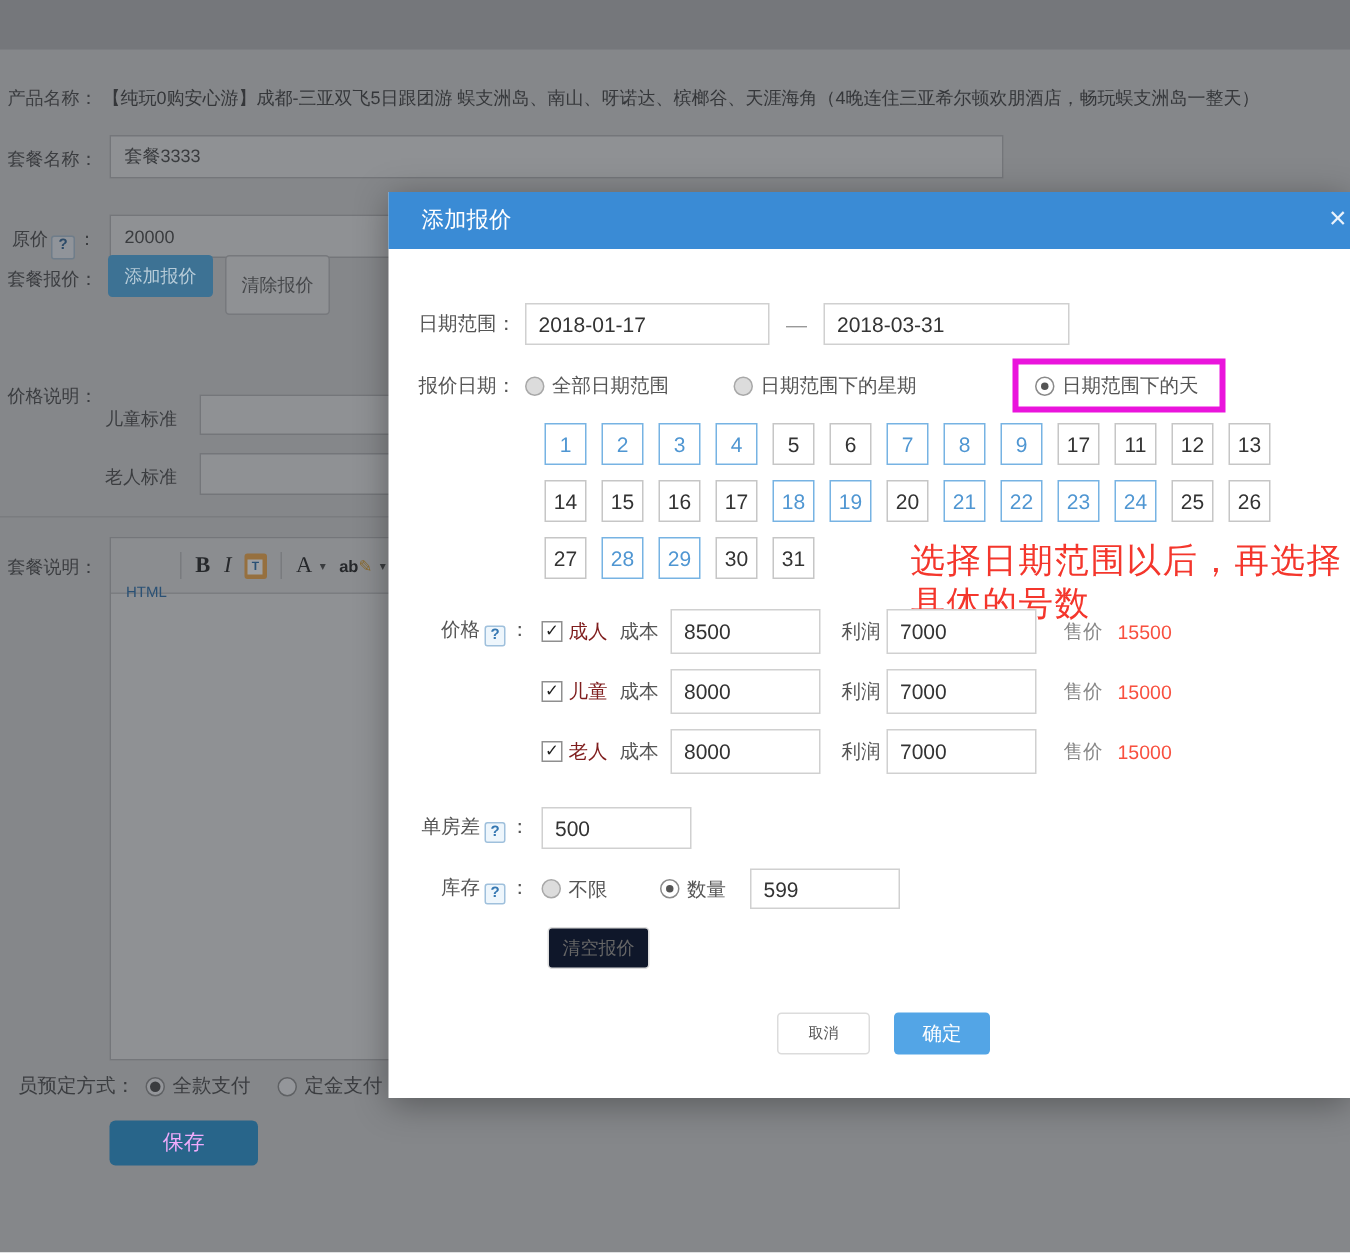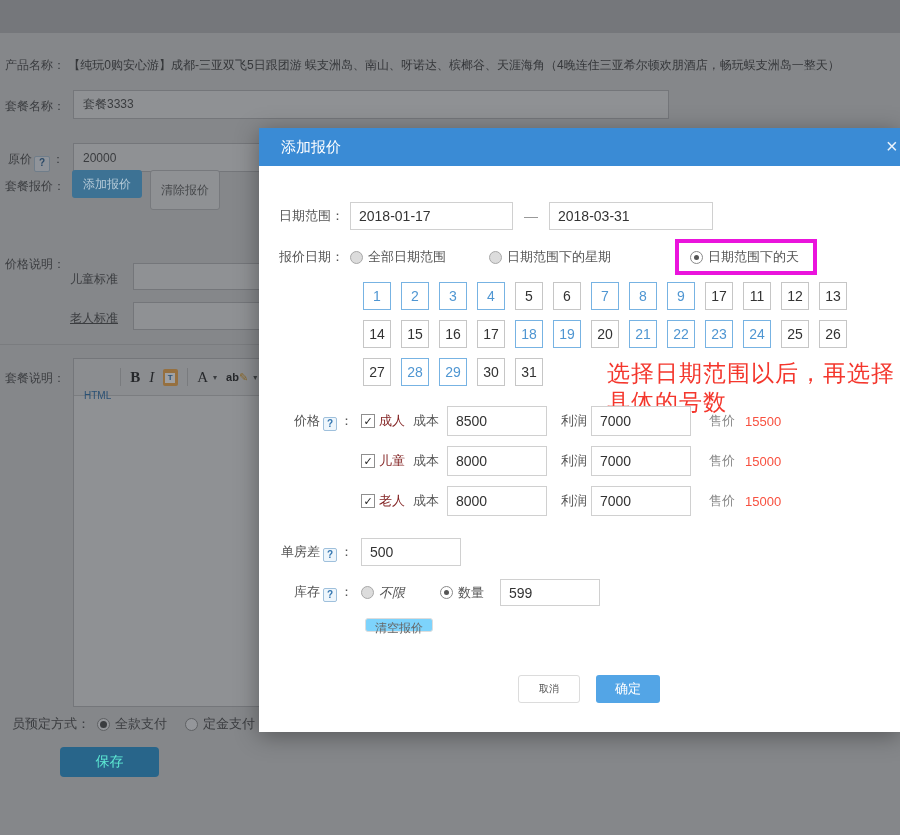--- a/index.html
+++ b/index.html
@@ -33,22 +33,22 @@
                  font-size:8px;line-height:10px;text-align:center;color:#2a5175;font-weight:bold;}
   .tb-a{font-family:"Liberation Serif",serif;font-size:15px;color:#26282b;}
   .tb-ab{font-size:11px;font-weight:bold;color:#26282b;}
   .tb-caret{font-size:8px;color:#3a3c3f;margin-left:-4px;}
   .dim-radio{width:13px;height:13px;border-radius:50%;border:1px solid #5f6164;background:#94969a;
              display:inline-block;position:relative;box-sizing:border-box;flex:none;}
   .dim-radio.sel::after{content:"";position:absolute;left:2px;top:2px;width:7px;height:7px;
              border-radius:50%;background:#3a3c3f;}
   #bg-booking{position:absolute;left:12px;top:714px;display:flex;align-items:center;height:20px;}
   #bg-booking .opt{display:flex;align-items:center;gap:5px;margin-right:18px;font-size:13px;color:#3b3d40;}
-  .btn-save-dim{position:absolute;left:60px;top:747px;width:99px;height:30px;background:var(--save-button-dim-bg);
-                color:#5eead4;font-size:14px;border:none;border-radius:4px;font-family:inherit;}
+  .btn-save-dim{position:absolute;left:73px;top:747px;width:99px;height:30px;background:var(--save-button-dim-bg);
+                color:#f0abfc;font-size:14px;border:none;border-radius:4px;font-family:inherit;}
 
   
   .modal{position:absolute;left:259px;top:128px;width:641px;height:604px;background:#fff;
          box-shadow:0 4px 22px rgba(0,0,0,0.35);}
   .modal-header{position:relative;height:38px;background:var(--header-blue);overflow:hidden;}
   .modal-title{position:absolute;left:22px;top:0;line-height:38px;font-size:15px;color:#fff;}
   .modal-close{position:absolute;left:627px;top:8px;font-size:20px;color:#eaf3fc;cursor:pointer;line-height:20px;}
   .mrow{position:absolute;left:20px;display:flex;align-items:center;height:28px;}
   .mlabel{font-size:13px;color:#555;white-space:nowrap;margin-right:6px;}
   .m-input{border:1px solid #d0d0d0;height:28px;box-sizing:border-box;padding:0 8px;font-size:14px;
@@ -75,22 +75,22 @@
   .plabel{width:74px;text-align:right;margin-right:8px;font-size:13px;color:#555;flex:none;}
   .cb{width:14px;height:14px;border:1px solid #8f8f8f;background:#fff;font-size:11px;line-height:12px;
       text-align:center;color:#222;font-weight:bold;box-sizing:border-box;display:inline-block;flex:none;}
   .ptype{font-size:13px;color:#7f1d1d;margin-left:4px;width:26px;flex:none;}
   .pcost-lbl{font-size:13px;color:#555;margin-left:8px;flex:none;}
   .pinput{margin-left:8px;width:100px;height:30px;flex:none;}
   .pprofit-lbl{font-size:13px;color:#555;margin-left:14px;flex:none;}
   .pinput2{margin-left:4px;width:100px;height:30px;flex:none;}
   .psale-lbl{font-size:13px;color:#888;margin-left:18px;flex:none;}
   .sale-val{color:var(--sale-red);font-size:13px;margin-left:10px;}
-  .btn-clear-quote{position:absolute;left:106px;top:490px;width:68px;height:14px;border:1px solid #ddd;
-                   background:#7dd3fc;color:#666;font-size:12px;border-radius:3px;font-family:inherit;}
+  .btn-clear-quote{position:absolute;left:106px;top:490px;width:68px;height:28px;border:1px solid #ddd;
+                   background:#0f172a;color:#666;font-size:12px;border-radius:3px;font-family:inherit;}
   .btn-cancel{position:absolute;left:259px;top:547px;width:62px;height:28px;border:1px solid #dcdcdc;
               background:#fff;color:#555;font-size:10px;border-radius:3px;font-family:inherit;}
   .btn-confirm{position:absolute;left:337px;top:547px;width:64px;height:28px;background:var(--confirm-blue);
                color:#fff;font-size:13px;border:none;border-radius:3px;font-family:inherit;}
 </style>
 </head>
 <body>
 
 <div id="screen">
 
@@ -109,21 +109,21 @@
   </div>
   <input class="d-input" style="left: 73px; top: 143px; width: 596px; height: 29px;" value="20000">
 
   <div class="bg-label" style="left:5px;top:178px;">套餐报价：</div>
   <button class="btn-add-dim">添加报价</button>
   <button class="btn-clear-dim">清除报价</button>
 
   <div class="bg-label" style="left:5px;top:256px;">价格说明：</div>
   <div class="bg-label" style="left:70px;top:271px;">儿童标准</div>
   <input class="d-input" style="left: 133px; top: 263px; width: 310px; height: 27px;" value="">
-  <div class="bg-label" style="left:70px;top:310px;text-decoration:underline;">老人标准</div>
+  <div class="bg-label" style="left:70px;top:310px;">老人标准</div>
   <input class="d-input" style="left: 133px; top: 302px; width: 310px; height: 28px;" value="">
 
   <div class="bg-divider"></div>
 
   <div class="bg-label" style="left:5px;top:370px;">套餐说明：</div>
   <div class="editor">
     <div class="editor-toolbar">
       <span class="tb-html">HTML</span>
       <span class="tb-sep"></span>
       <span class="tb-b">B</span>
@@ -273,21 +273,21 @@
       </div>
 
     <div class="mrow" style="top:410px;height:28px;">
       <span class="plabel"><span>单房差</span><span class="q-help">?</span>：</span>
       <input class="m-input" style="width: 100px; height: 28px;" value="500">
     </div>
 
     <div class="mrow" style="top:451px;height:27px;">
       <span class="plabel"><span>库存</span><span class="q-help">?</span>：</span>
       <span id="stock-options" style="display:flex;align-items:center;">
-          <span class="opt" style="margin-right: 35px; font-style: italic;">
+          <span class="opt" style="margin-right: 35px;">
             <span class="m-radio"></span>
             <span>不限</span>
           </span>
           <span class="opt">
             <span class="m-radio sel"></span>
             <span>数量</span>
           </span>
         </span>
       <input class="m-input" style="width: 100px; height: 27px; margin-left: 16px;" value="599">
     </div>

